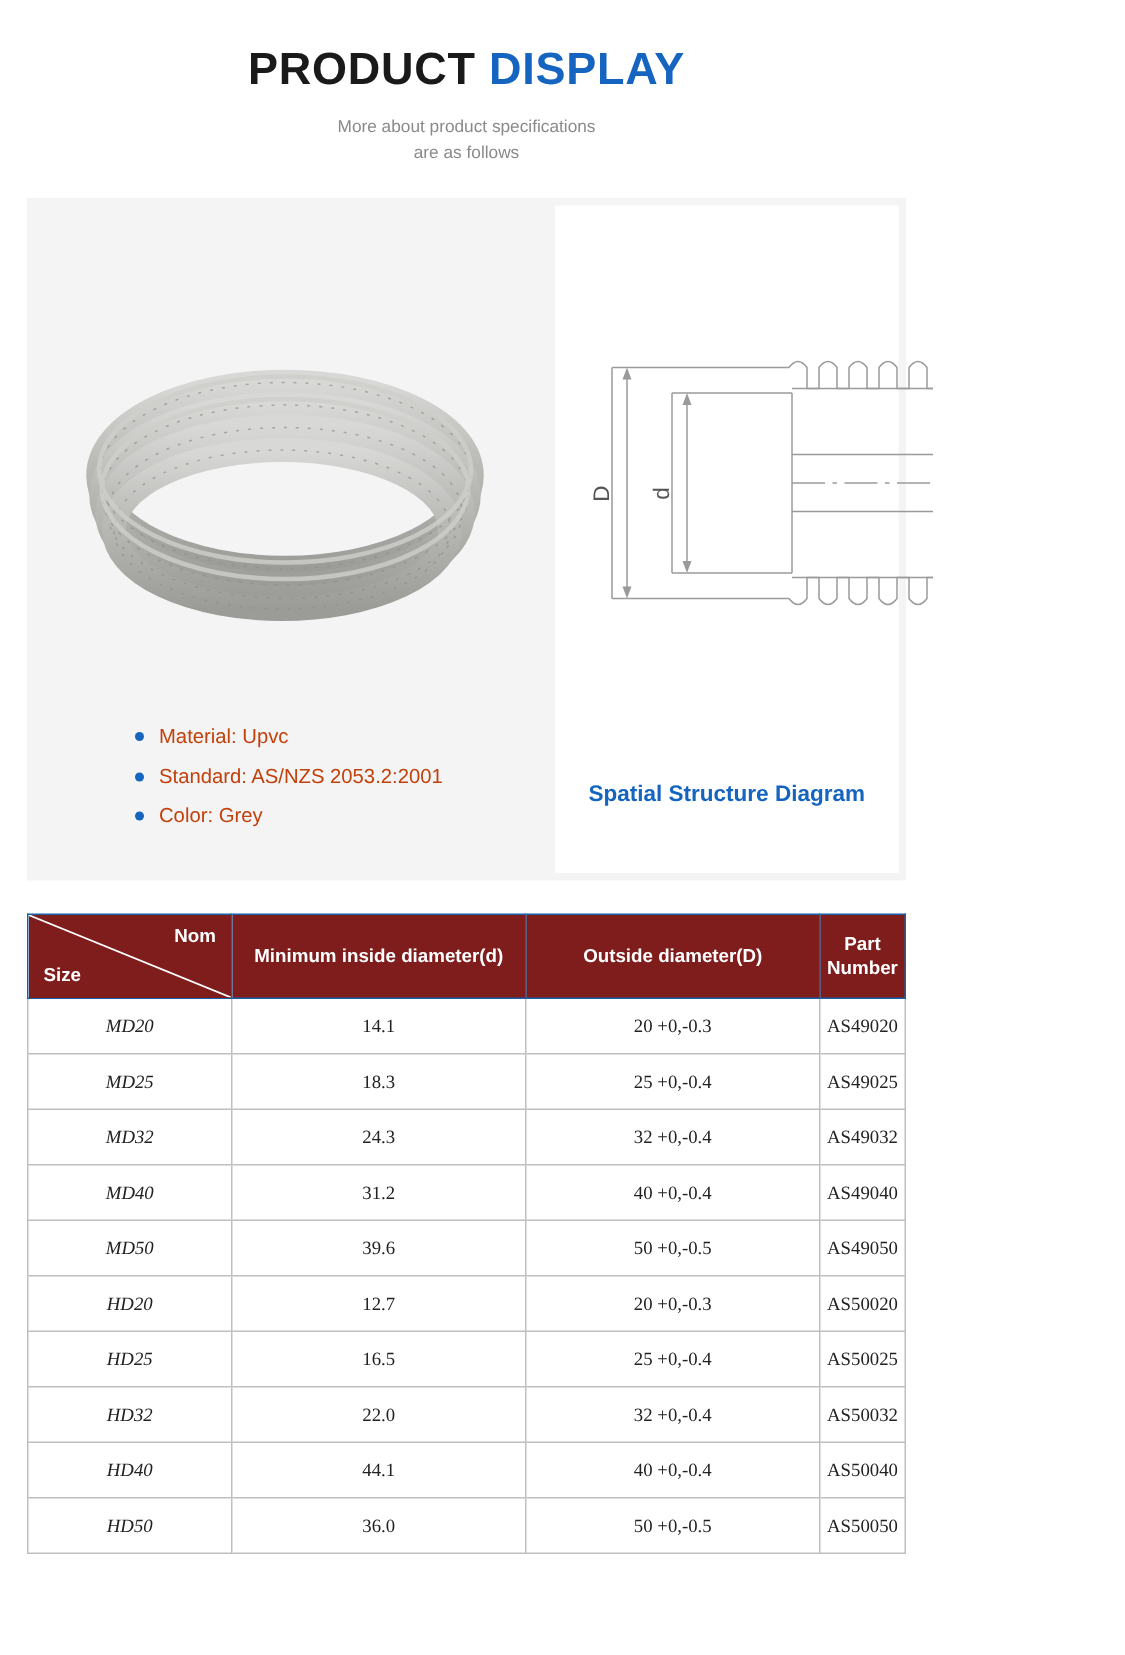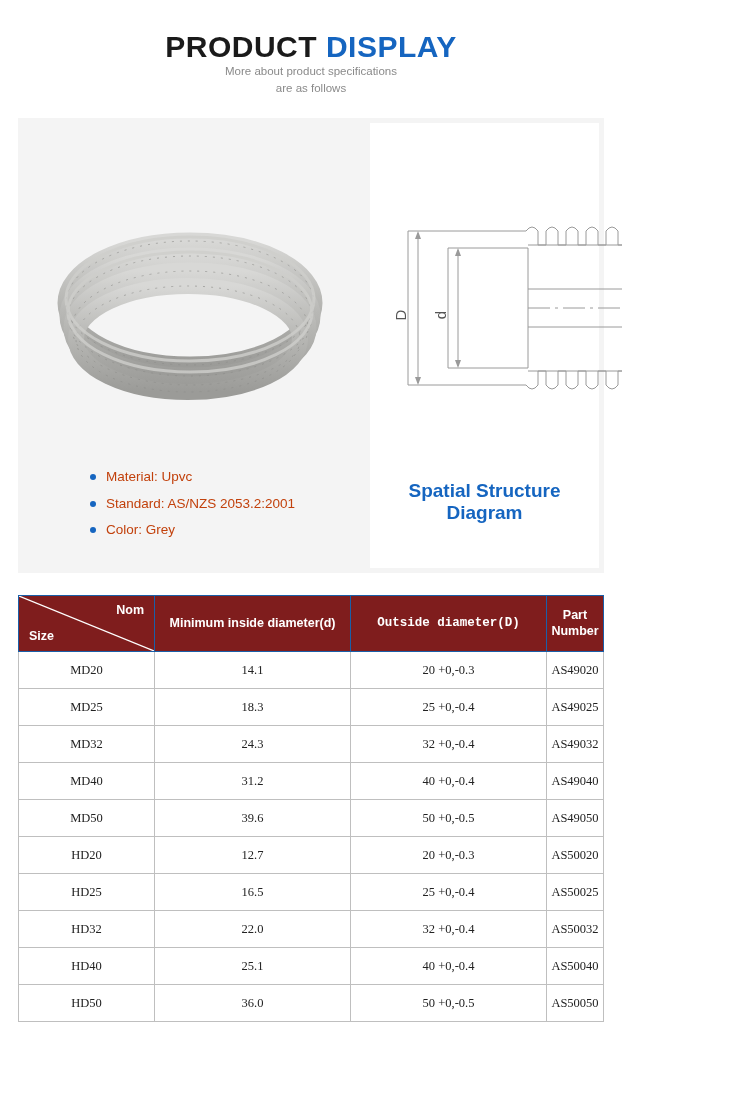--- a/index.html
+++ b/index.html
@@ -23,20 +23,21 @@
   }
   .title {
     font-size: 30px;
     font-weight: bold;
     letter-spacing: 0.5px;
     color: #1a1a1a;
     line-height: 1.1;
   }
   .title .accent { color: #1565c0; }
   .subtitle {
+    margin-top: 14px;
     font-size: 11.5px;
     color: #8a8a8a;
     line-height: 1.45;
   }
 
   
   .panels {
     position: relative;
     margin: 22px 18px 0 18px;
     height: 455px;
@@ -88,21 +89,21 @@
     width: 6px; height: 6px;
     border-radius: 50%;
     background: #1565c0;
   }
 
   .diagram-caption {
     position: absolute;
     left: 0; right: 0;
     bottom: 44px;
     text-align: center;
-    font-size: 19px;
+    font-size: 15px;
     font-weight: bold;
     color: #1565c0;
   }
 
   .svg-diagram {
     position: absolute;
     left: 8px; top: 80px;
     width: 352px; height: 300px;
   }
 
@@ -152,23 +153,23 @@
   }
   tbody td {
     border: 1px solid #bfbfbf;
     text-align: center;
     font-size: 12.5px;
     color: #222222;
     padding: 10px 4px;
     height: 37px;
     font-family: "Liberation Serif", serif;
   }
-  tbody tr td:first-child { font-family: "Liberation Serif", serif; }
+  tbody tr td:first-child { font-family: "Liberation Serif", serif; font-style: italic; }
   .col-d { width: 196px; }
-  .col-D { width: 196px; font-family: Liberation Mono, monospace; }
+  .col-D { width: 196px; }
   .col-p { width: auto; }
 </style>
 </head>
 <body>
 
 <div class="page">
 
   <div class="header">
     <div class="title"><span>PRODUCT </span><span class="accent">DISPLAY</span></div>
     <div class="subtitle">
@@ -321,21 +322,21 @@
           <td>AS50025</td>
         </tr>
         <tr>
           <td>HD32</td>
           <td>22.0</td>
           <td>32 +0,-0.4</td>
           <td>AS50032</td>
         </tr>
         <tr>
           <td>HD40</td>
-          <td>25.1</td>
+          <td>44.1</td>
           <td>40 +0,-0.4</td>
           <td>AS50040</td>
         </tr>
         <tr>
           <td>HD50</td>
           <td>36.0</td>
           <td>50 +0,-0.5</td>
           <td>AS50050</td>
         </tr>
       </tbody>

